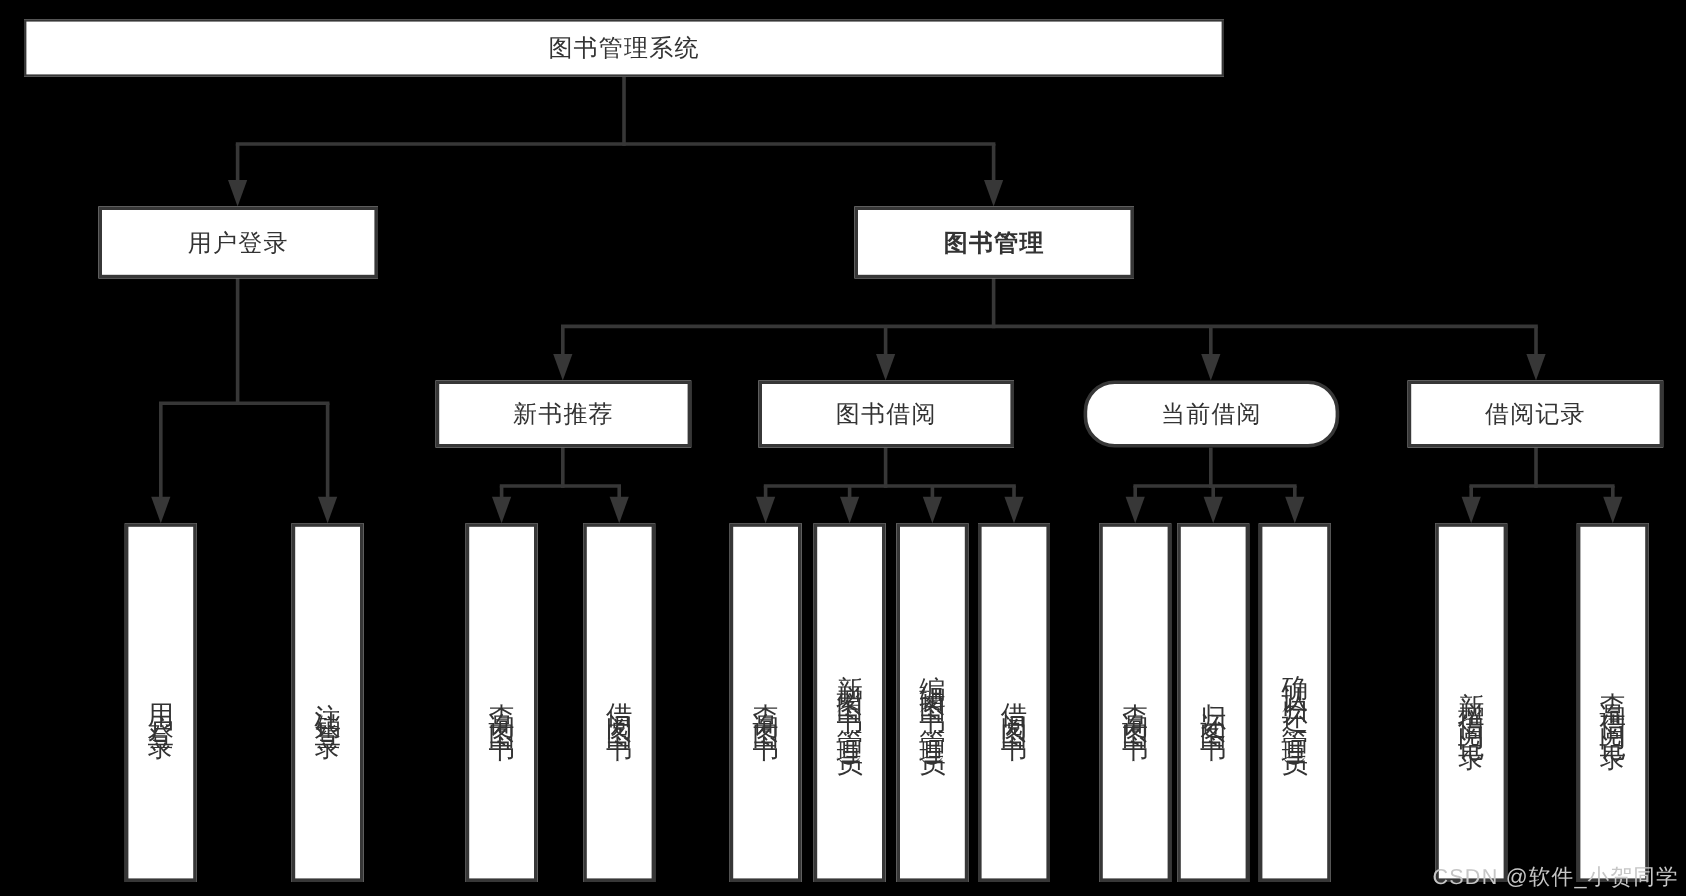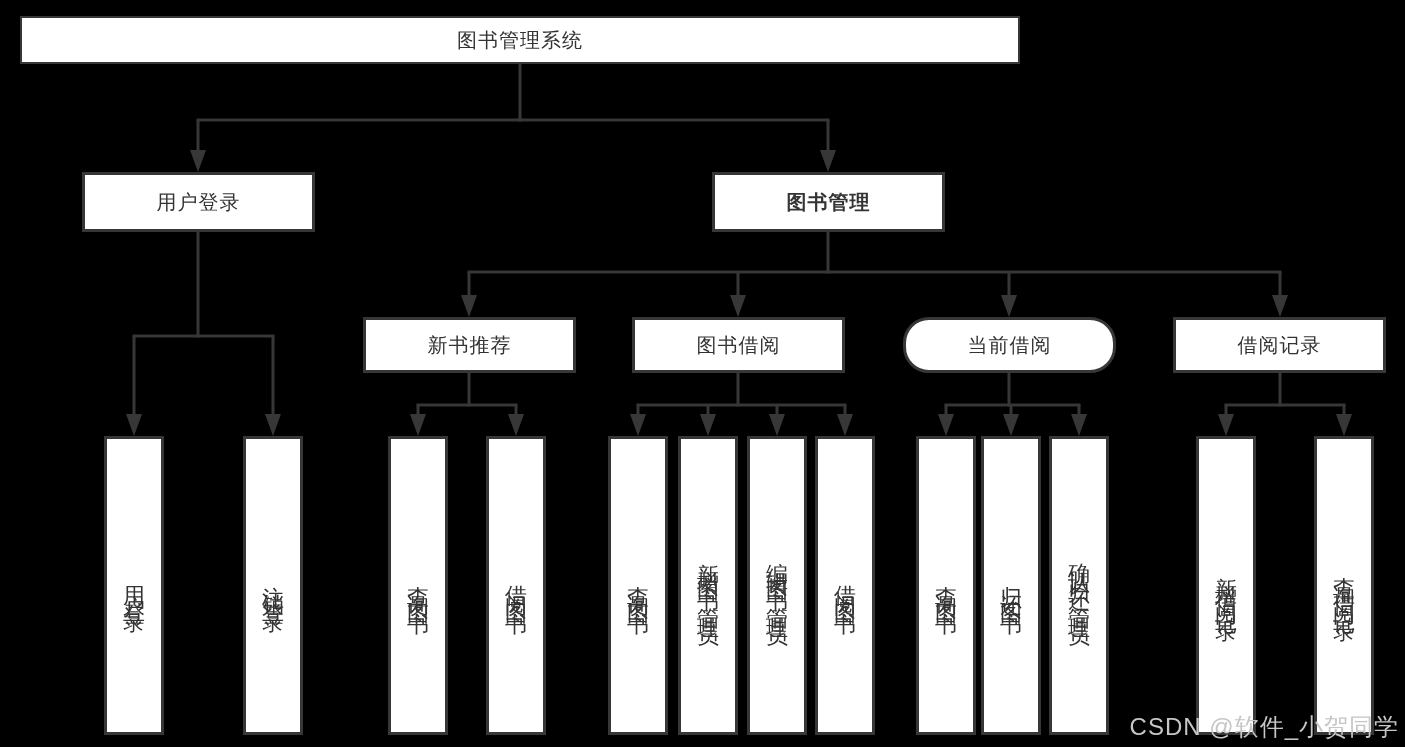--- a/index.html
+++ b/index.html
@@ -57,21 +57,21 @@
     text-orientation: mixed;
     font-size: 22px;
     letter-spacing: 9px;
     line-height: 1;
     white-space: nowrap;
   }
   .watermark {
     position: absolute;
     right: 6px;
     bottom: 4px;
-    font-size: 24px;
+    font-size: 18px;
     color: #c6c6c6;
     letter-spacing: 1px;
     user-select: none;
   }
 </style>
 </head>
 <body>
 
 <div class="canvas">
 

